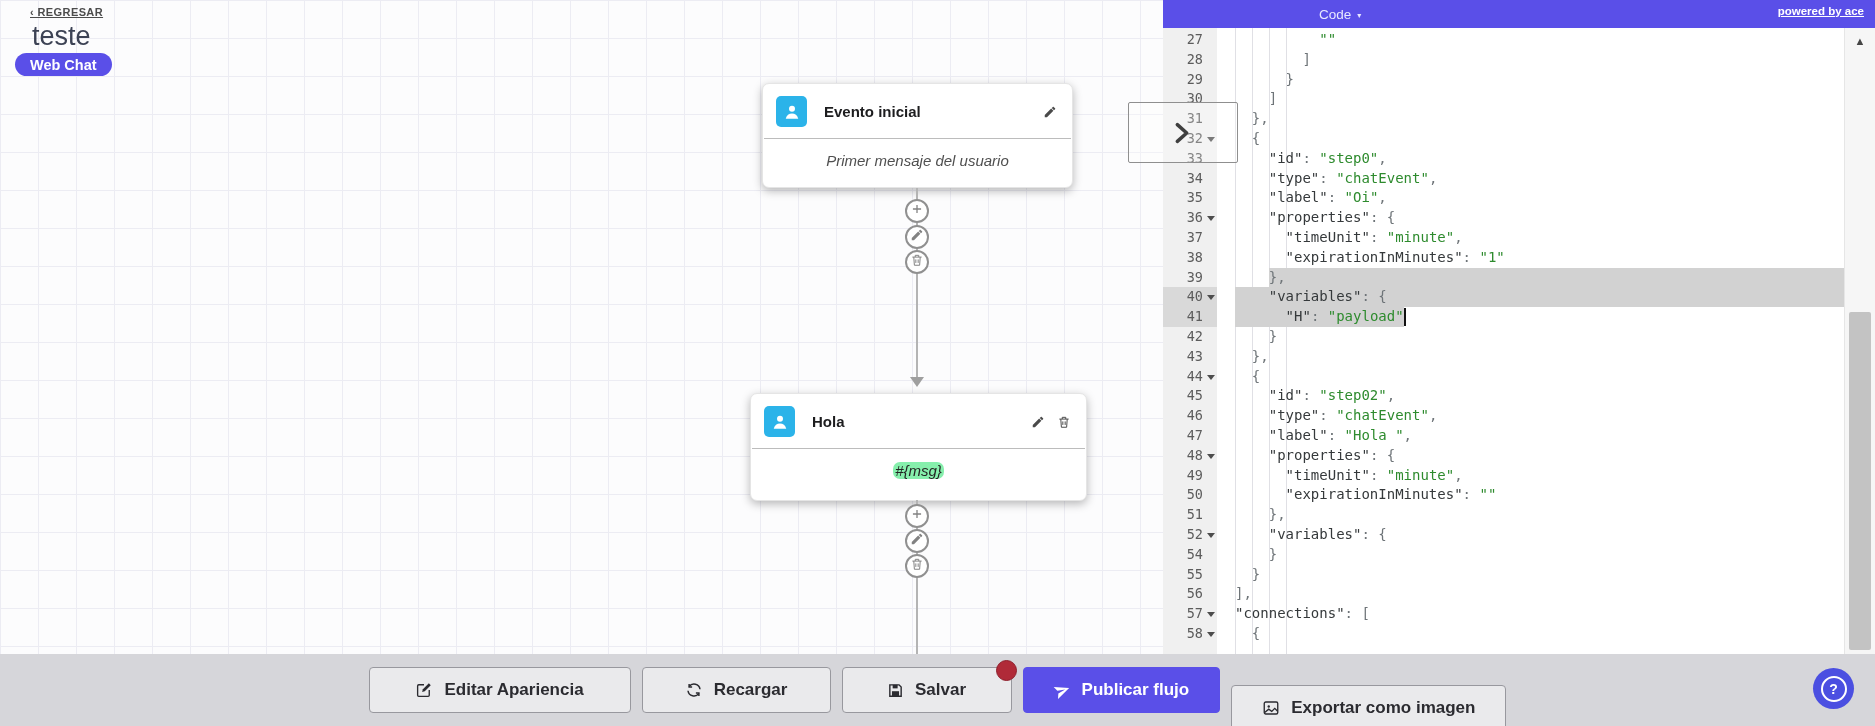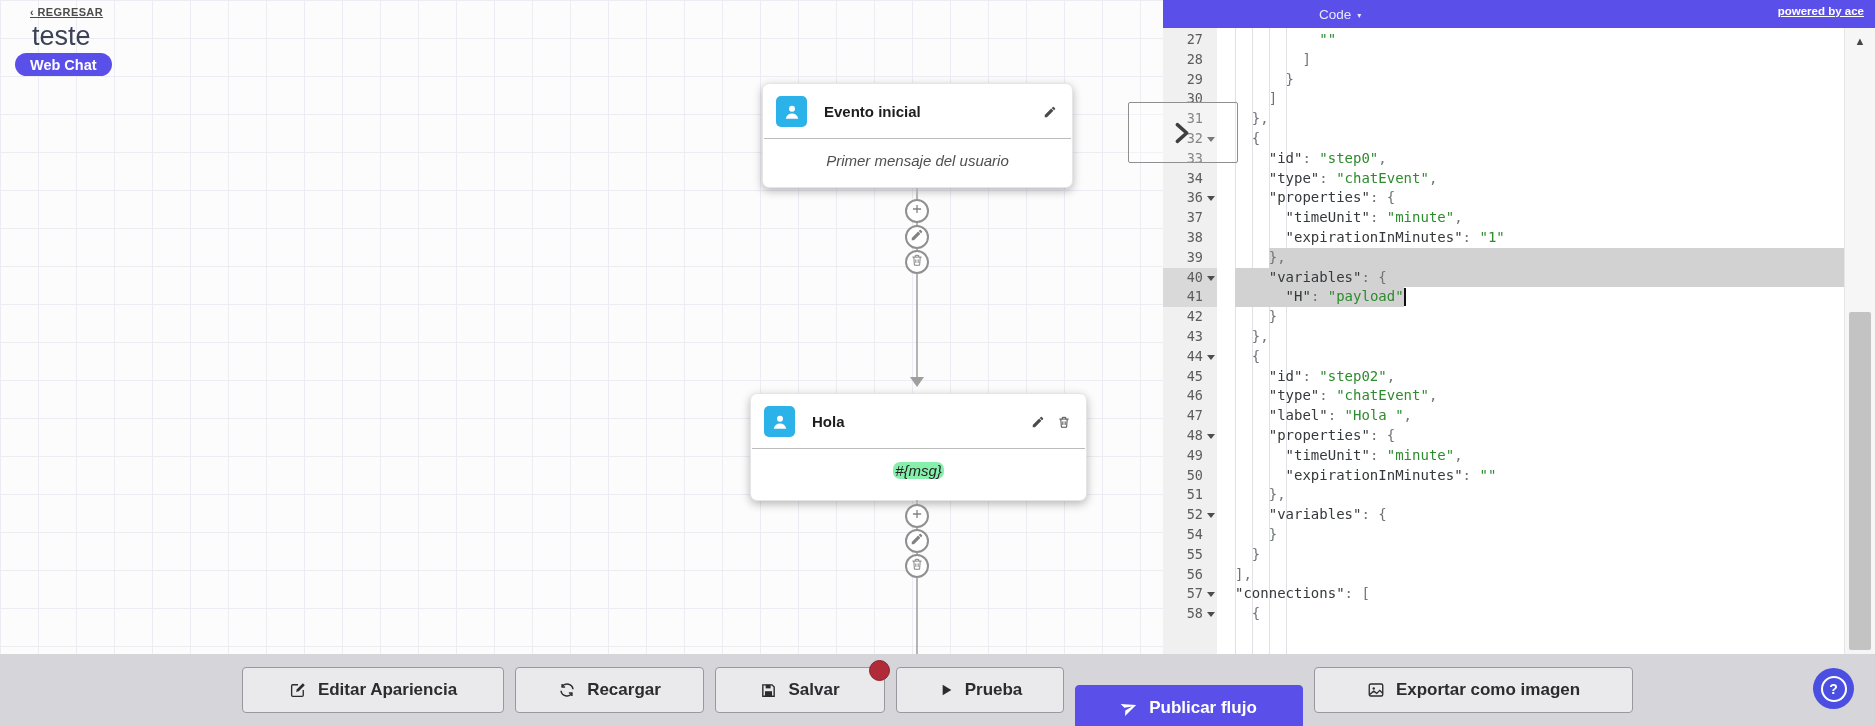--- a/index.html
+++ b/index.html
@@ -245,20 +245,24 @@
         <div class="gcell"><span>32</span><span class="fold"></span></div>
         <div class="ccell"><span class="ctext">  {</span></div>
       </div>
       <div class="crow">
         <div class="gcell"><span>33</span></div>
         <div class="ccell"><span class="ctext">    <span class="tk">"id"</span>: <span class="ts">"step0"</span>,</span></div>
       </div>
       <div class="crow">
         <div class="gcell"><span>34</span></div>
         <div class="ccell"><span class="ctext">    <span class="tk">"type"</span>: <span class="ts">"chatEvent"</span>,</span></div>
+      </div>
+      <div class="crow">
+        <div class="gcell"><span>35</span></div>
+        <div class="ccell"><span class="ctext">    <span class="tk">"label"</span>: <span class="ts">"Oi"</span>,</span></div>
       </div>
       <div class="crow">
         <div class="gcell"><span>36</span><span class="fold"></span></div>
         <div class="ccell"><span class="ctext">    <span class="tk">"properties"</span>: {</span></div>
       </div>
       <div class="crow">
         <div class="gcell"><span>37</span></div>
         <div class="ccell"><span class="ctext">      <span class="tk">"timeUnit"</span>: <span class="ts">"minute"</span>,</span></div>
       </div>
       <div class="crow">
@@ -388,28 +392,20 @@
       <span class="ticon">
         <svg viewBox="0 0 24 24" width="17" height="17" fill="currentColor">
           <path d="M4 4h13l3 3v13H4z" fill="none" stroke="currentColor" stroke-width="2"></path>
           <rect x="8" y="4" width="7" height="5"></rect>
           <rect x="7" y="13" width="10" height="7"></rect>
         </svg>
       </span>
       <span>Salvar</span>
       <span class="reddot"></span>
     </button>
-    <button class="tbtn">
-      <span class="ticon">
-        <svg viewBox="0 0 24 24" width="16" height="16" fill="currentColor">
-          <path d="M7 4l13 8-13 8z"></path>
-        </svg>
-      </span>
-      <span>Prueba</span>
-    </button>
     <button class="tbtn primary">
       <span class="ticon">
         <svg viewBox="0 0 24 24" width="17" height="17" fill="currentColor" transform="rotate(-20)">
           <path d="M2 21l20-9L2 3l3 7 11 2-11 2z"></path>
         </svg>
       </span>
       <span>Publicar flujo</span>
     </button>
     <button class="tbtn">
       <span class="ticon">

